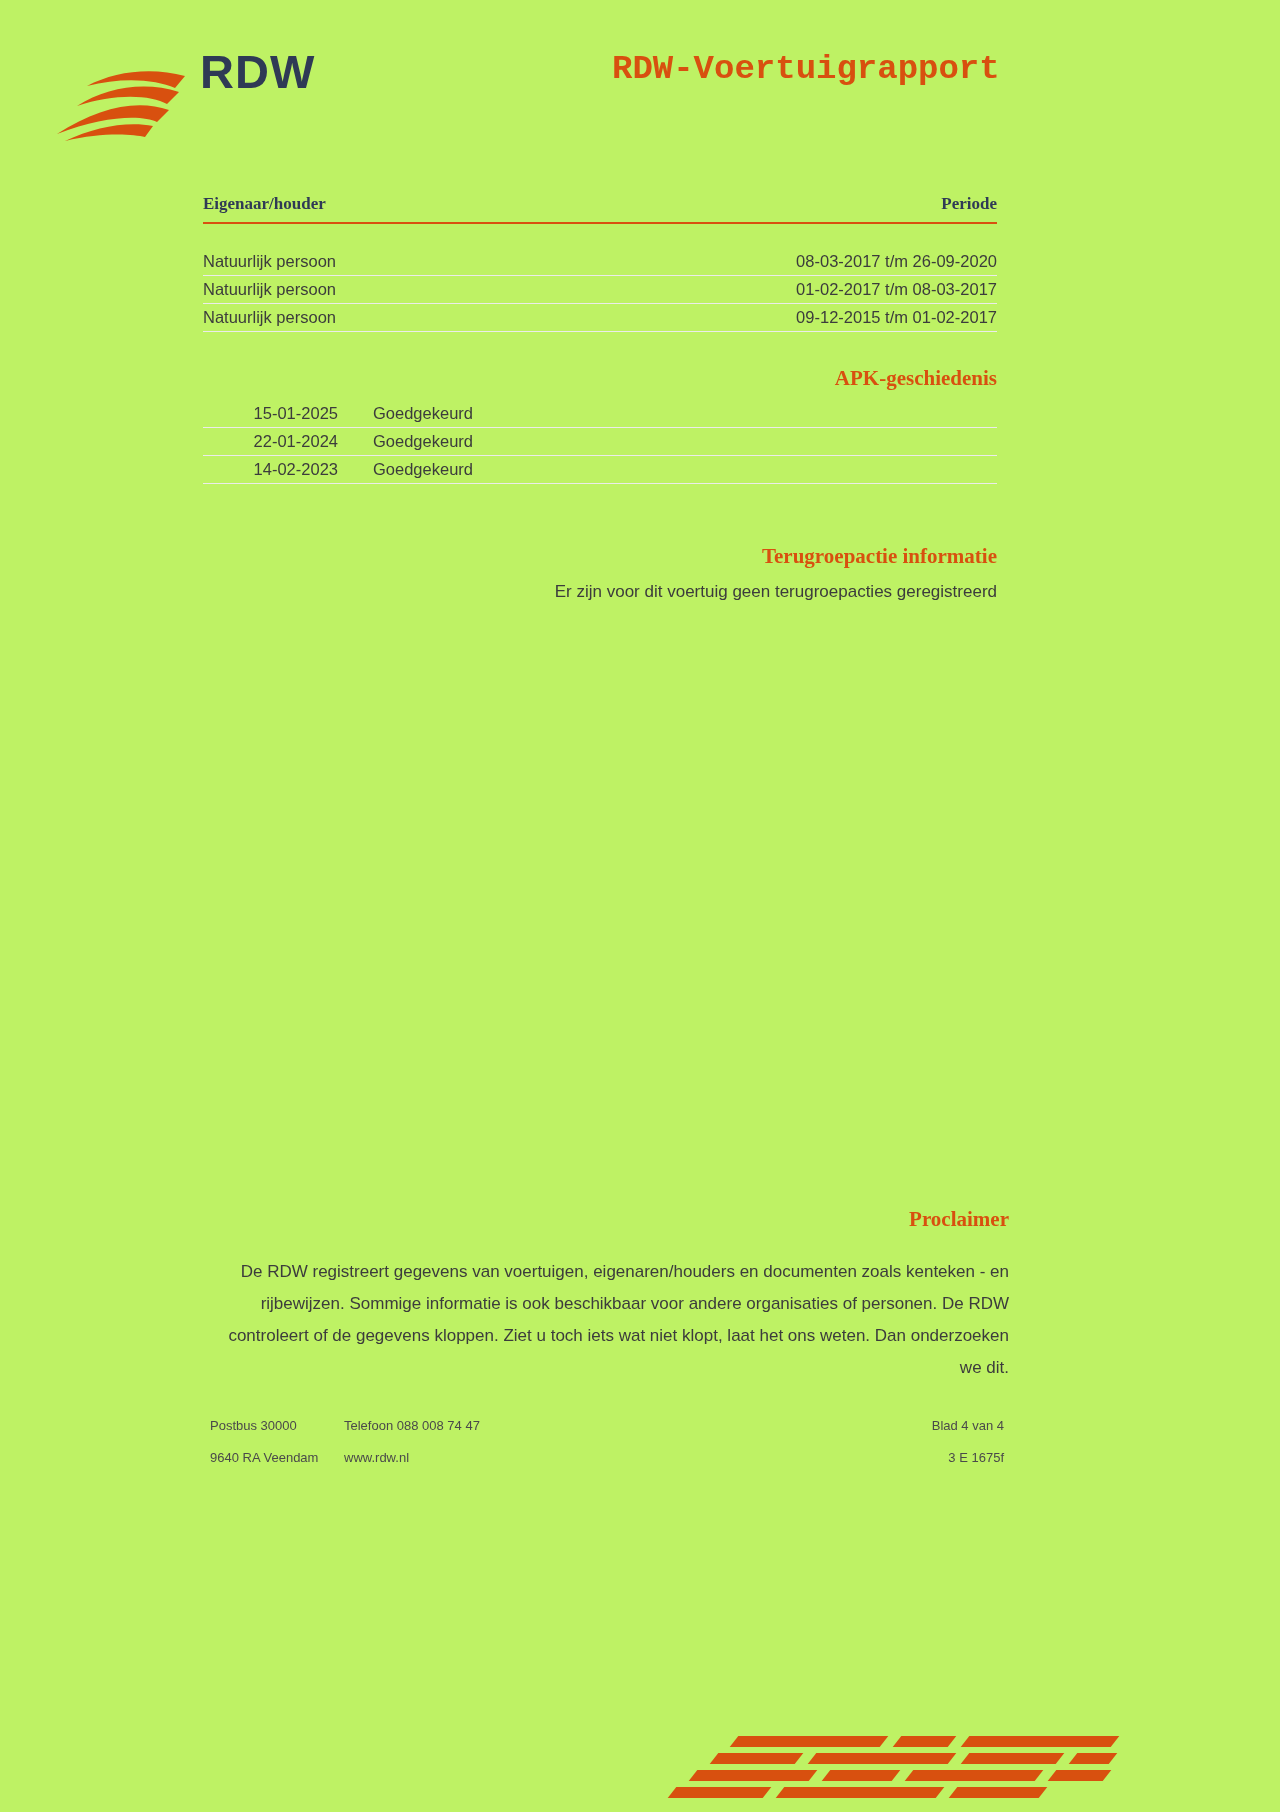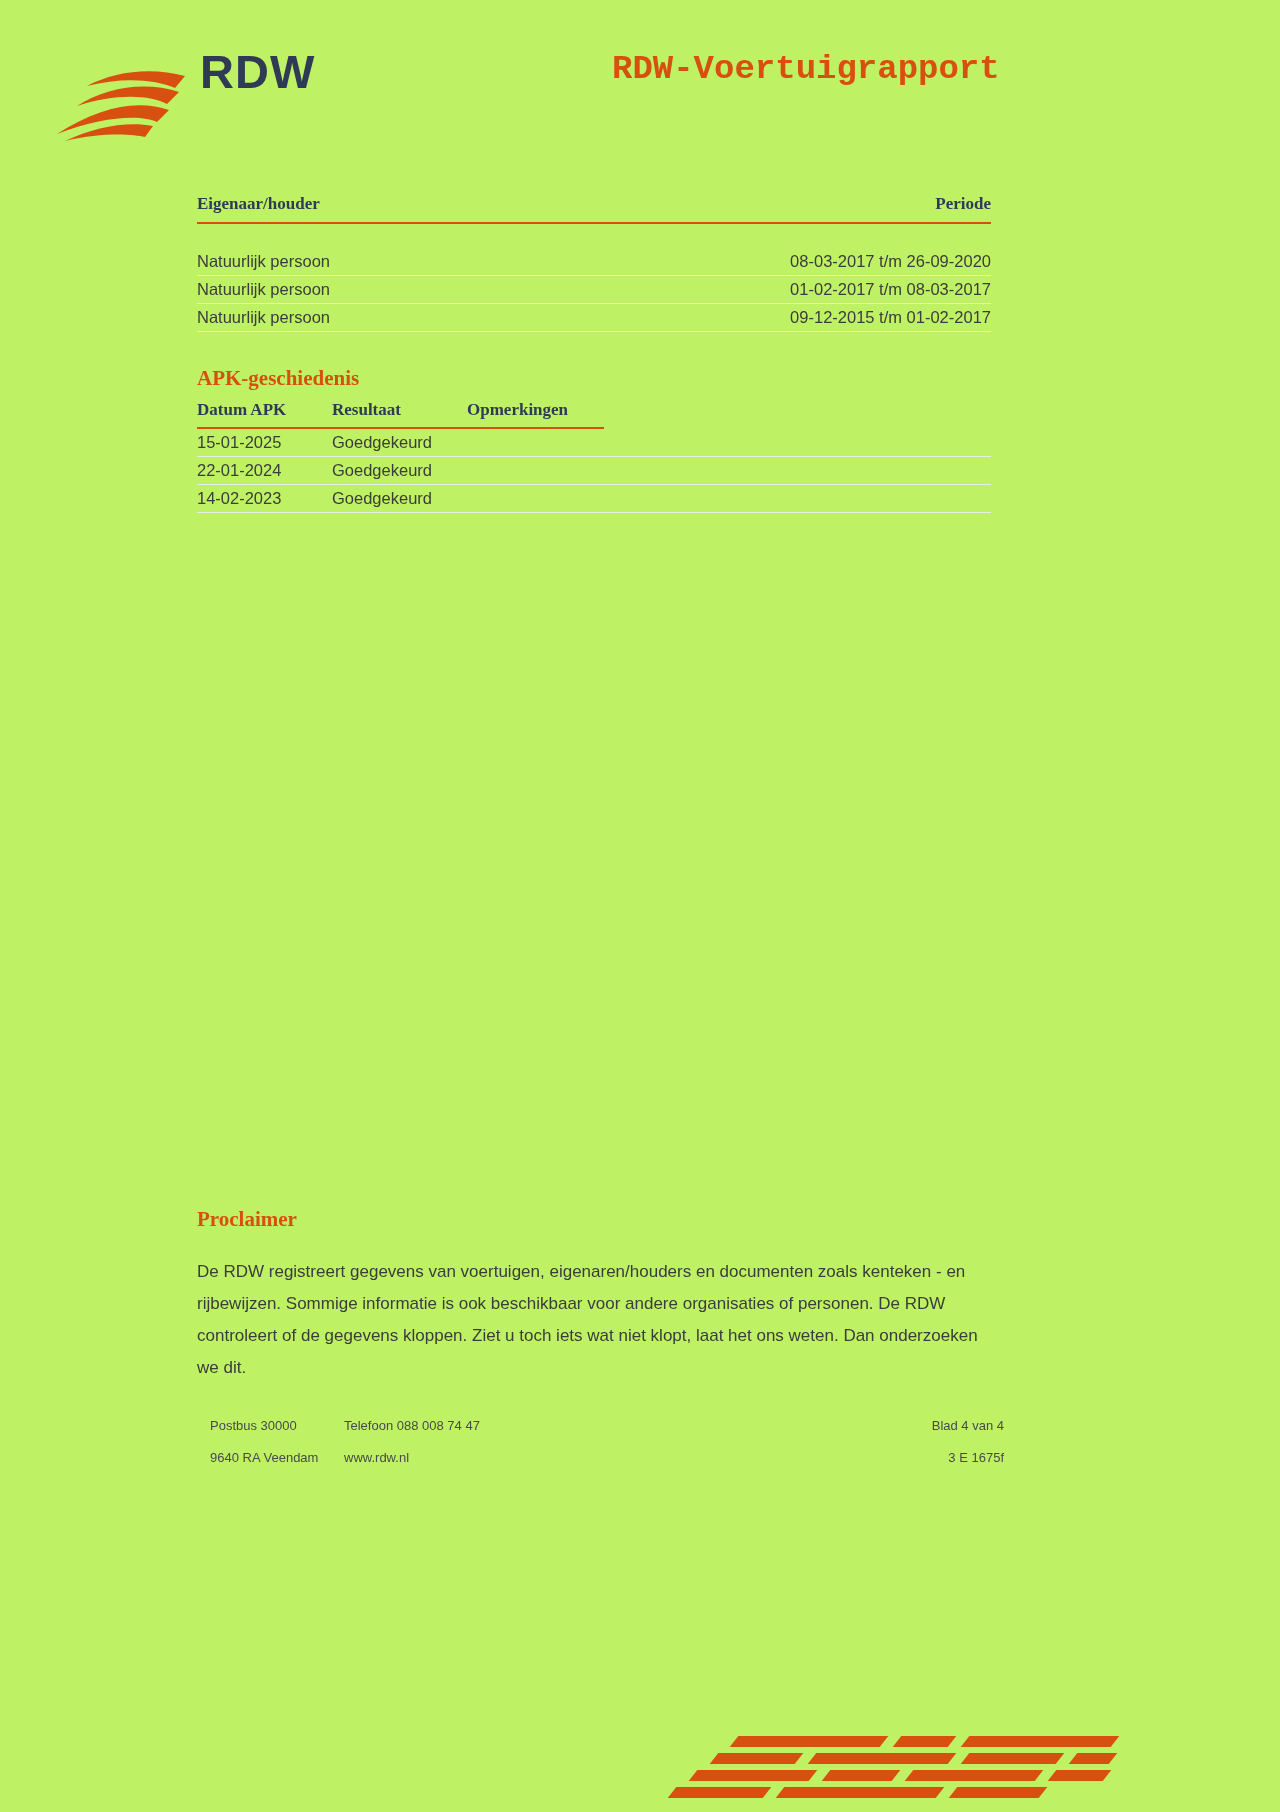--- a/index.html
+++ b/index.html
@@ -33,21 +33,21 @@
   }
   .meta{position:absolute;left:613px;top:115px;display:flex;}
   .meta-col{width:170px;}
   .meta-label{
     font-family:"Liberation Serif", serif;font-weight:bold;
     font-size:17px;color:var(--navy);margin-bottom:9px;
   }
   .meta-value{font-size:17px;color:var(--text);}
 
   
-  .section{position:absolute;left:197px;width:794px;}
+  .section{position:absolute;left:203px;width:794px;text-align:right;}
   .owner-section{top:194px;}
   .section-head-row{
     display:flex;justify-content:space-between;align-items:flex-end;
     padding-bottom:8px;border-bottom:2px solid var(--orange);
   }
   .head-navy{
     font-family:"Liberation Serif", serif;font-weight:bold;
     font-size:17px;color:var(--navy);
   }
   .owner-rows{margin-top:24px;}
@@ -129,43 +129,42 @@
       <div class="data-row">
         <span>Natuurlijk persoon</span>
         <span>09-12-2015 t/m 01-02-2017</span>
       </div>
     </div>
   </div>
 
   <div class="section apk-section">
     <div class="section-title-orange">APK-geschiedenis</div>
     <div class="apk-table">
-      <div class="apk-head">
-        <span class="apk-col-1 head-navy">Datum APK</span>
-        <span class="apk-col-2 head-navy">Resultaat</span>
-        <span class="apk-col-3 head-navy">Opmerkingen</span>
-      </div>
       <div class="apk-row">
         <span class="apk-col-1">15-01-2025</span>
         <span class="apk-col-2">Goedgekeurd</span>
         <span class="apk-col-3"></span>
       </div>
       <div class="apk-row">
         <span class="apk-col-1">22-01-2024</span>
         <span class="apk-col-2">Goedgekeurd</span>
         <span class="apk-col-3"></span>
       </div>
       <div class="apk-row">
         <span class="apk-col-1">14-02-2023</span>
         <span class="apk-col-2">Goedgekeurd</span>
         <span class="apk-col-3"></span>
       </div>
     </div>
   </div>
 
+  <div class="section recall-section">
+    <div class="section-title-orange">Terugroepactie informatie</div>
+    <div class="recall-text">Er zijn voor dit voertuig geen terugroepacties geregistreerd</div>
+  </div>
 
   <div class="section proclaimer-section">
     <div class="section-title-orange">Proclaimer</div>
     <div class="proclaimer-text">De RDW registreert gegevens van voertuigen, eigenaren/houders en documenten zoals kenteken - en rijbewijzen. Sommige informatie is ook beschikbaar voor andere organisaties of personen. De RDW controleert of de gegevens kloppen. Ziet u toch iets wat niet klopt, laat het ons weten. Dan onderzoeken we dit.</div>
   </div>
 
   <div class="footer">
     <div class="footer-line">
       <span class="footer-c1">Postbus 30000</span>
       <span class="footer-c2">Telefoon 088 008 74 47</span>

